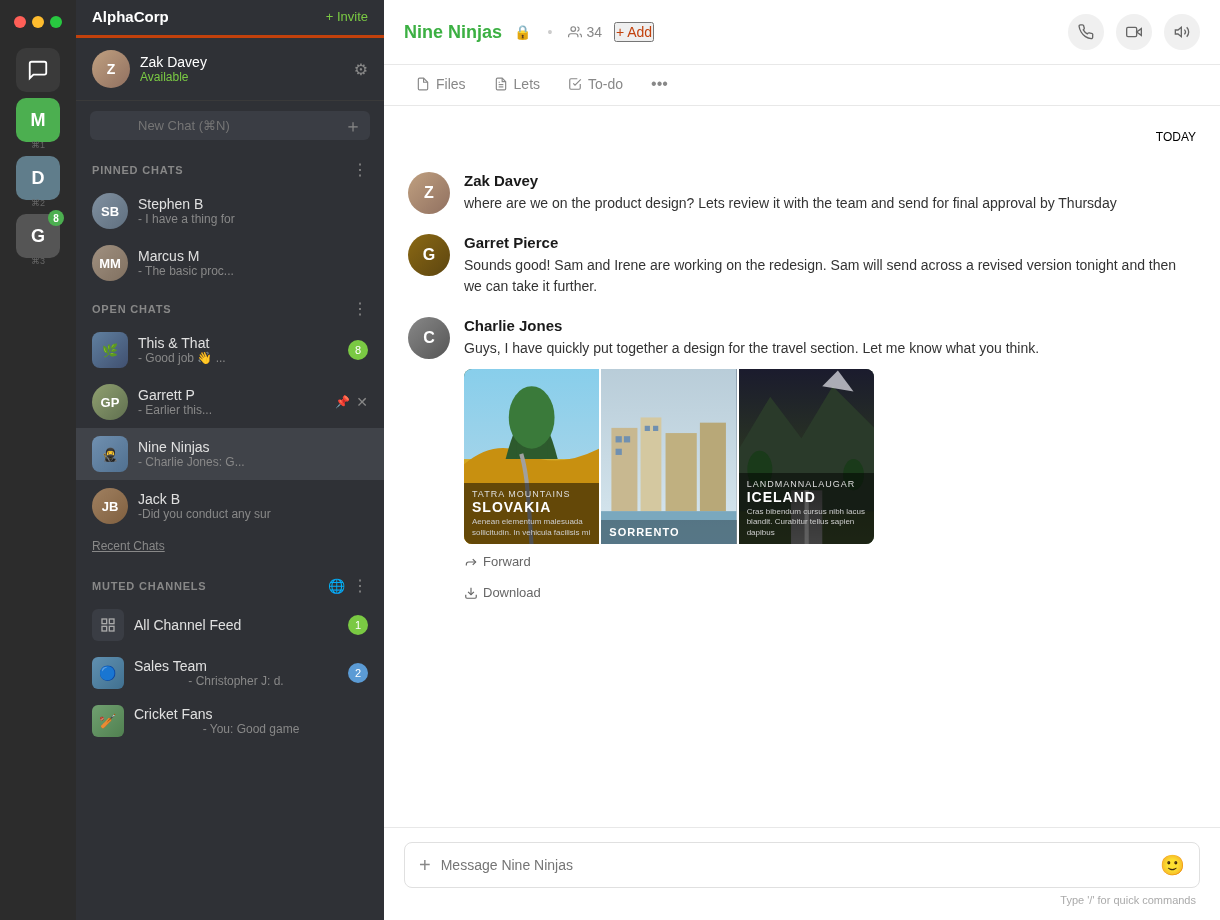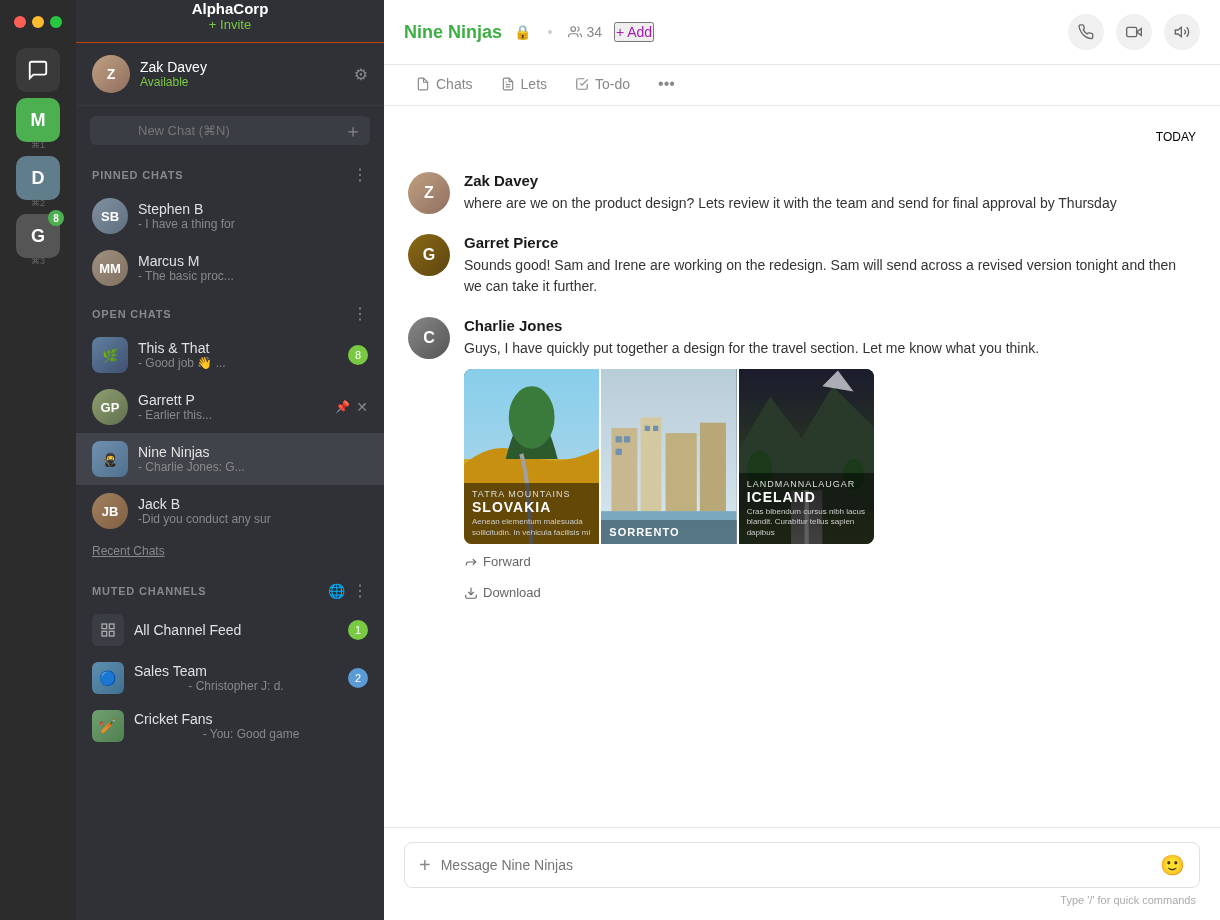--- a/index.html
+++ b/index.html
@@ -18,21 +18,21 @@
     .rail-icon.active { background: #3a3a3a; color: #fff; }
     .rail-avatar { width: 44px; height: 44px; border-radius: 10px; background: #4CAF50; display: flex; align-items: center; justify-content: center; color: #fff; font-size: 18px; font-weight: bold; cursor: pointer; }
     .rail-avatar-d { background: #607d8b; }
     .rail-avatar-g { background: #555; position: relative; }
     .badge-g { position: absolute; top: -4px; right: -4px; background: #4CAF50; color: #fff; border-radius: 50%; width: 16px; height: 16px; font-size: 10px; display: flex; align-items: center; justify-content: center; }
     .rail-shortcut { color: #666; font-size: 9px; margin-top: -4px; }
     .rail-item-group { display: flex; flex-direction: column; align-items: center; gap: 2px; }
 
     
     .sidebar { width: 308px; background: #2f3136; display: flex; flex-direction: column; flex-shrink: 0; color: #ccc; }
-    .sidebar-header { padding: 0 16px 10px; display: flex; align-items: center; justify-content: space-between; border-bottom: 1px solid #c2410c; flex-direction: column; }
+    .sidebar-header { padding: 8px 16px 10px; display: flex; align-items: center; justify-content: space-between; border-bottom: 3px solid #c2410c; }
     .sidebar-title { color: #fff; font-size: 15px; font-weight: 600; }
     .invite-btn { background: none; border: none; color: #7ac943; font-size: 13px; cursor: pointer; display: flex; align-items: center; gap: 4px; }
 
     .user-row { display: flex; align-items: center; gap: 10px; padding: 12px 16px; border-bottom: 1px solid #3a3a3a; }
     .user-avatar { width: 38px; height: 38px; border-radius: 50%; background: #888; overflow: hidden; flex-shrink: 0; }
     .user-avatar-placeholder { width: 100%; height: 100%; background: linear-gradient(135deg, #a0a0a0, #606060); display: flex; align-items: center; justify-content: center; color: #fff; font-size: 14px; font-weight: bold; }
     .user-info { flex: 1; }
     .user-name { color: #fff; font-size: 14px; font-weight: 500; }
     .user-status { color: #7ac943; font-size: 12px; }
     .gear-icon { color: #888; font-size: 16px; cursor: pointer; }
@@ -72,21 +72,21 @@
     .channel-preview { color: #888; font-size: 12px; white-space: nowrap; overflow: hidden; text-overflow: ellipsis; text-align: center; }
 
     
     .main-content { flex: 1; display: flex; flex-direction: column; background: #fff; }
     .chat-header { display: flex; align-items: center; padding: 14px 20px; border-bottom: 1px solid #e8e8e8; }
     .chat-header-left { flex: 1; display: flex; align-items: center; gap: 12px; }
     .channel-name-header { color: #3cb043; font-size: 18px; font-weight: 700; }
     .lock-icon { color: #888; font-size: 14px; }
     .dot-sep { color: #ccc; font-size: 14px; margin: 0 4px; }
     .members-count { color: #888; font-size: 14px; display: flex; align-items: center; gap: 4px; }
-    .add-btn { color: #a21caf; font-size: 14px; cursor: pointer; display: flex; align-items: center; gap: 3px; }
+    .add-btn { color: #c2410c; font-size: 14px; cursor: pointer; display: flex; align-items: center; gap: 3px; }
     .header-actions { display: flex; align-items: center; gap: 12px; }
     .header-action-btn { width: 36px; height: 36px; border-radius: 50%; border: none; background: #f0f0f0; display: flex; align-items: center; justify-content: center; color: #666; cursor: pointer; font-size: 16px; }
 
     .chat-tabs { display: flex; padding: 0 20px; border-bottom: 1px solid #e8e8e8; gap: 4px; }
     .chat-tab { padding: 10px 12px; font-size: 14px; color: #888; cursor: pointer; display: flex; align-items: center; gap: 6px; border-bottom: 2px solid transparent; }
     .chat-tab .tab-more { color: #888; font-size: 16px; }
 
     
     .messages-area { flex: 1; overflow-y: auto; padding: 16px 24px; display: flex; flex-direction: column; gap: 20px; }
     .date-divider { text-align: right; color: #000000; font-size: 12px; padding: 8px 0; }
@@ -325,21 +325,21 @@
         </button>
       </div>
     </div>
 
     <div class="chat-tabs">
       <div class="chat-tab">
         <svg width="14" height="14" viewBox="0 0 24 24" fill="none" stroke="currentColor" stroke-width="2">
           <path d="M13 2H6a2 2 0 0 0-2 2v16a2 2 0 0 0 2 2h12a2 2 0 0 0 2-2V9z"></path>
           <polyline points="13 2 13 9 20 9"></polyline>
         </svg>
-        <span>Chats</span>
+        <span>Files</span>
       </div>
       <div class="chat-tab">
         <svg width="14" height="14" viewBox="0 0 24 24" fill="none" stroke="currentColor" stroke-width="2">
           <path d="M14 2H6a2 2 0 0 0-2 2v16a2 2 0 0 0 2 2h12a2 2 0 0 0 2-2V8z"></path>
           <polyline points="14 2 14 8 20 8"></polyline>
           <line x1="16" y1="13" x2="8" y2="13"></line>
           <line x1="16" y1="17" x2="8" y2="17"></line>
           <polyline points="10 9 9 9 8 9"></polyline>
         </svg>
         <span>Lets</span>

